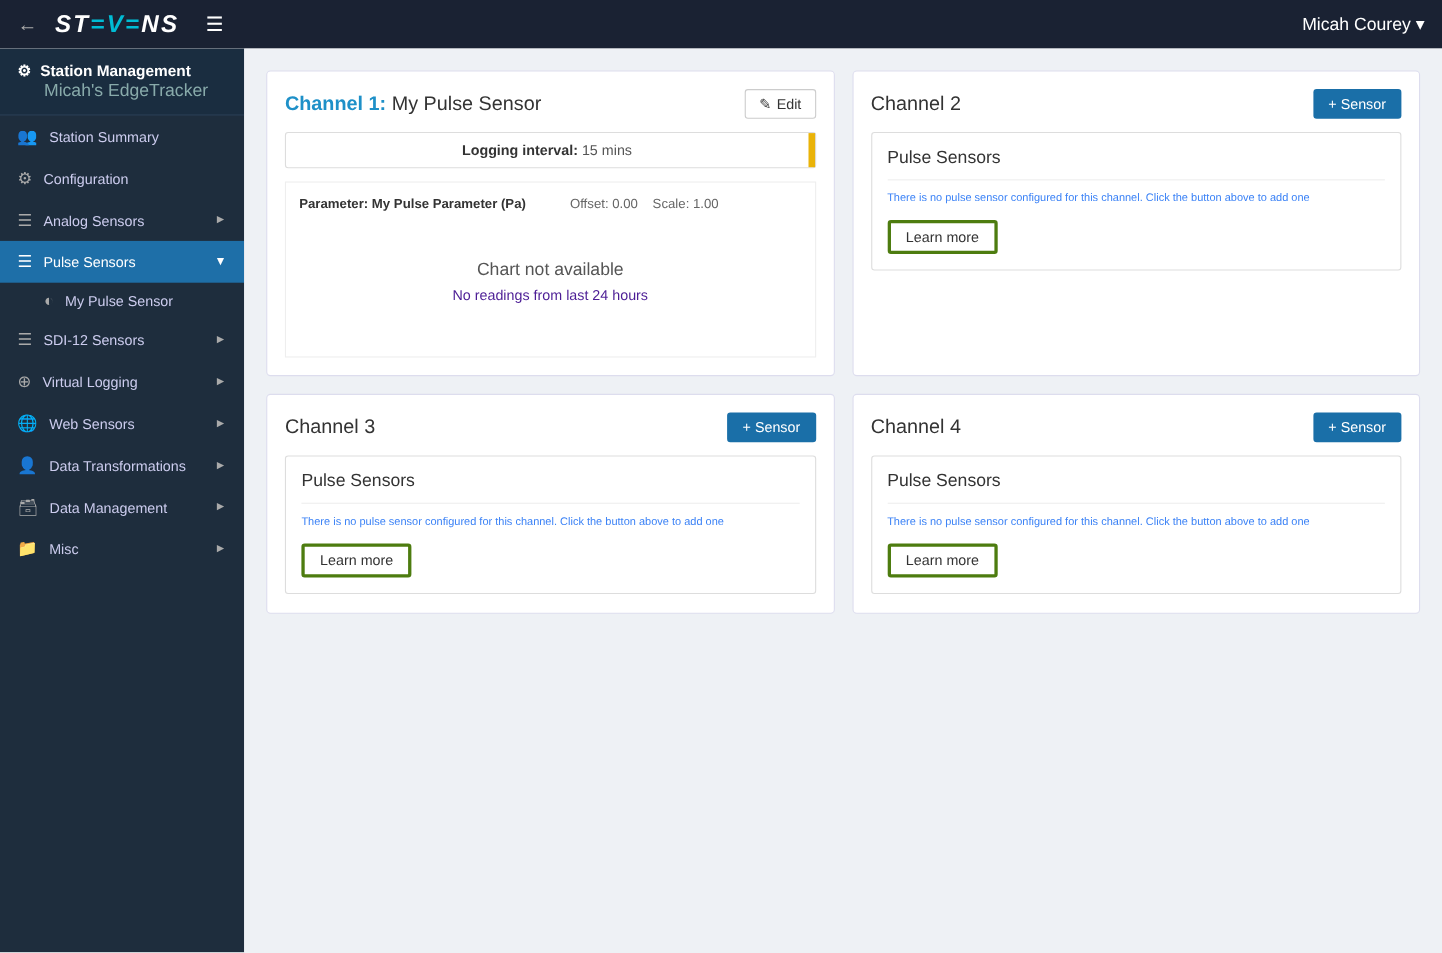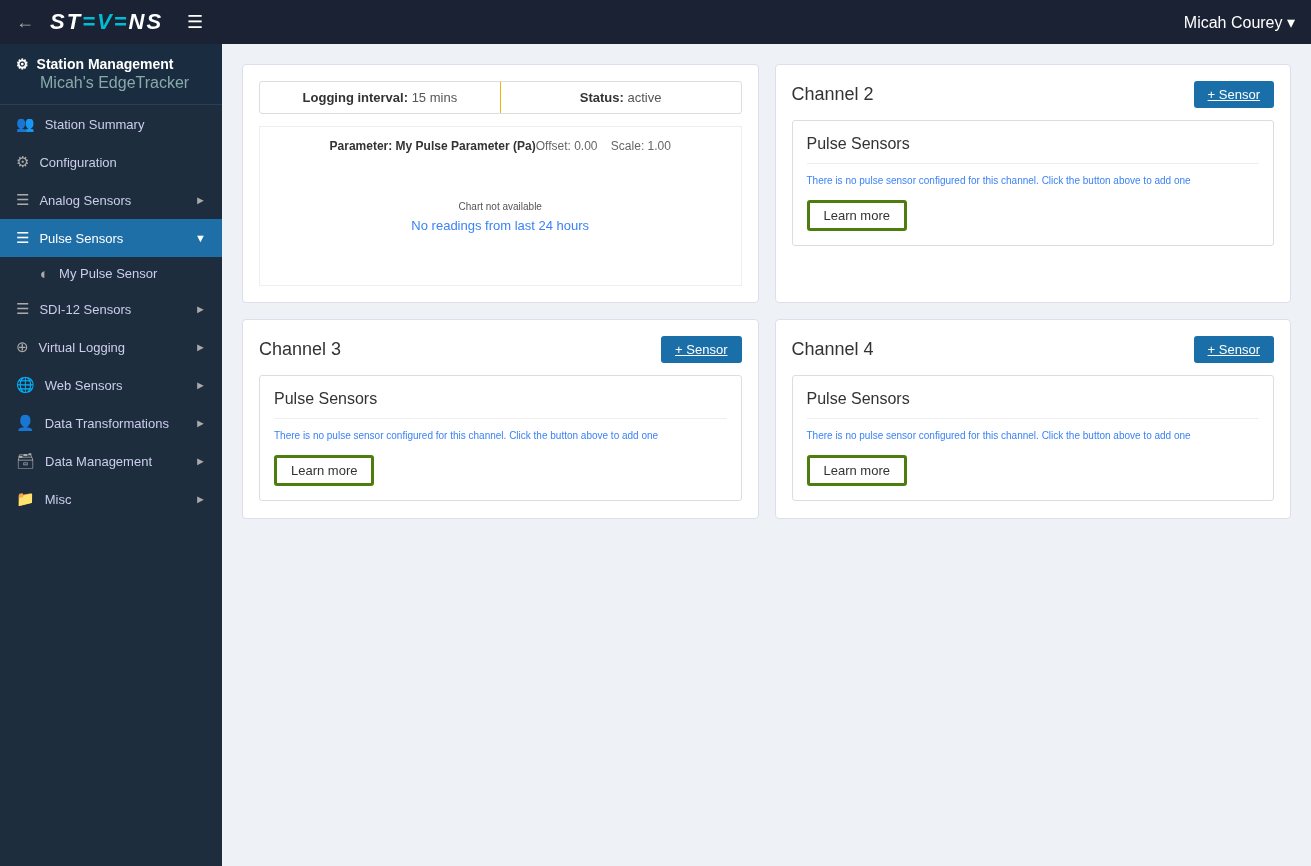--- a/index.html
+++ b/index.html
@@ -103,21 +103,20 @@
     .channel-title { font-size: 18px; color: #333; font-weight: normal; }
     .channel-title .ch-label { color: #1e90c8; font-weight: bold; }
     .add-sensor-btn {
       background: #1a6fa8;
       color: white;
       border: none;
       padding: 6px 14px;
       border-radius: 3px;
       font-size: 13px;
       cursor: pointer;
-      text-decoration: underline;
     }
     .edit-btn {
       background: white;
       color: #333;
       border: 1px solid #ccc;
       padding: 5px 12px;
       border-radius: 3px;
       font-size: 13px;
       cursor: pointer;
       display: flex;
@@ -130,48 +129,49 @@
       border-radius: 3px;
       margin-bottom: 12px;
     }
     .logging-cell, .status-cell {
       flex: 1;
       padding: 8px 12px;
       font-size: 13px;
       color: #555;
       text-align: center;
     }
-    .logging-cell { border-right: 1px solid #eab308; }
+    .logging-cell { border-right: 6px solid #eab308; }
     .logging-cell .label, .status-cell .label { font-weight: bold; color: #333; }
     .chart-area {
       border: 1px solid #eee;
       padding: 12px;
       min-height: 160px;
       display: flex;
       flex-direction: column;
       position: relative;
     }
     .chart-meta {
       display: flex;
-      justify-content: center;
+      justify-content: flex-start;
       font-size: 12px;
       color: #666;
       margin-bottom: 8px;
+      gap: 40px;
     }
     .chart-param { font-weight: bold; color: #333; }
     .chart-unavailable {
       flex: 1;
       display: flex;
       flex-direction: column;
       align-items: center;
       justify-content: center;
       color: #888;
     }
-    .chart-unavailable .main-text { font-size: 10px; color: #555; margin-bottom: 6px; }
-    .chart-unavailable .sub-text { font-size: 13px; color: #3b82f6; }
+    .chart-unavailable .main-text { font-size: 16px; color: #555; margin-bottom: 6px; }
+    .chart-unavailable .sub-text { font-size: 13px; color: #4c1d95; }
 
     .pulse-sensors-box {
       border: 1px solid #ddd;
       border-radius: 3px;
       padding: 14px;
       margin-top: 8px;
     }
     .pulse-sensors-title { font-size: 16px; color: #333; margin-bottom: 10px; font-weight: normal; }
     .pulse-sensors-desc { font-size: 10px; color: #3b82f6; margin-bottom: 12px; line-height: 1.4; }
     .learn-more-btn {
@@ -288,28 +288,34 @@
         <span>Misc</span>
       </div>
       <span class="chevron">►</span>
     </div>
   </div>
 
   <div class="main-content">
     <div class="channels-grid">
 
       <div class="channel-card">
+        <div class="channel-header">
+          <span class="channel-title">
+            <span class="ch-label">Channel 1:</span>
+            <span>My Pulse Sensor</span>
+          </span>
+          <button class="edit-btn">
+            <span>✎</span>
+            <span>Edit</span>
+          </button>
+        </div>
         <div class="logging-status-row">
           <div class="logging-cell">
             <span class="label">Logging interval:</span>
             <span>15 mins</span>
-          </div>
-          <div class="status-cell">
-            <span class="label">Status:</span>
-            <span>active</span>
           </div>
         </div>
         <div class="chart-area">
           <div class="chart-meta">
             <span class="chart-param">Parameter: My Pulse Parameter (Pa)</span>
             <span>
               <span>Offset: 0.00</span>
               &nbsp;&nbsp;
               <span>Scale: 1.00</span>
             </span>

